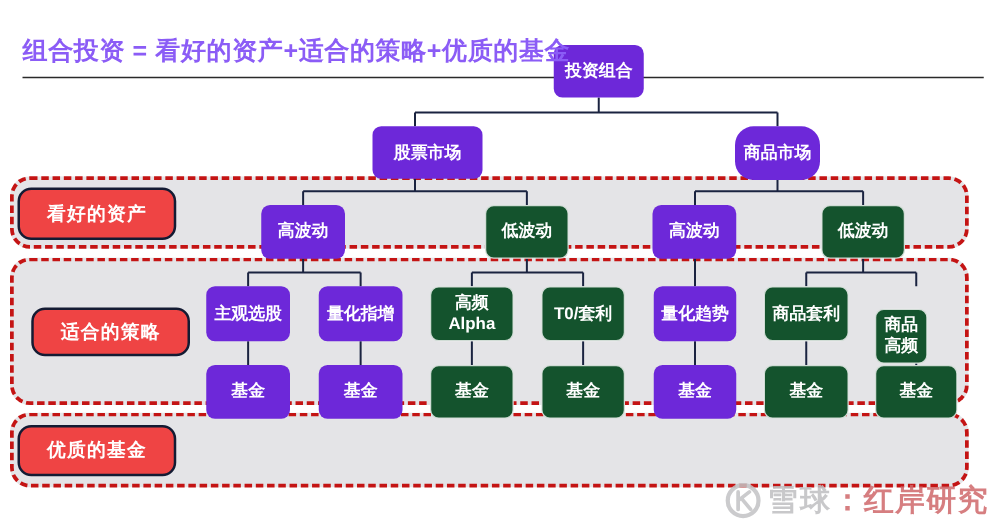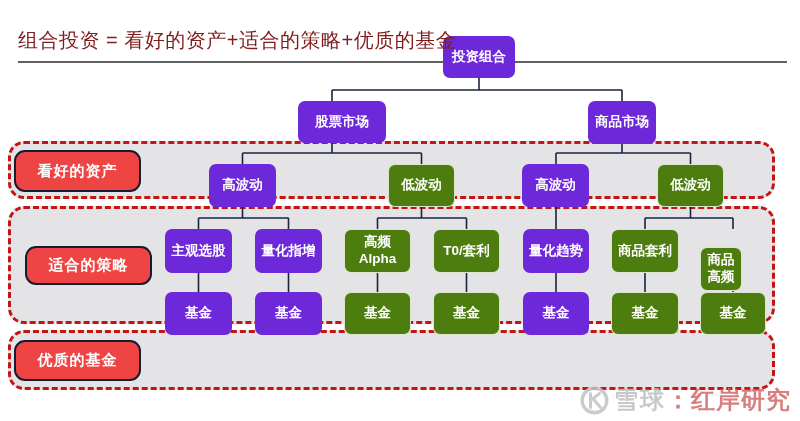--- a/index.html
+++ b/index.html
@@ -4,21 +4,21 @@
 <style>
   html,body{margin:0;padding:0;background:#ffffff;}
   #stage{
     position:relative;width:800px;height:421px;overflow:hidden;
     font-family:"Liberation Sans","DejaVu Sans",sans-serif;
     background:#ffffff;
   }
   
   .title{
     position:absolute;left:18px;top:27px;width:430px;
-    font-size:20px;font-weight:normal;color:#7f1d1d;letter-spacing:0.5px;
+    font-size:20px;font-weight:bold;color:#8b5cf6;letter-spacing:0.5px;
     z-index:4;white-space:nowrap;
   }
   
   .band{
     position:absolute;left:8px;width:767px;
     background:#e4e4e7;border:3px dashed #c41414;border-radius:16px;
     box-sizing:border-box;z-index:1;
   }
   .band1{top:141px;height:58px;}
   .band2{top:206px;height:118px;}
@@ -26,21 +26,21 @@
   
   svg.connectors{position:absolute;left:0;top:0;z-index:2;}
   
   .node{
     position:absolute;display:flex;align-items:center;justify-content:center;
     color:#ffffff;font-weight:bold;font-size:13.5px;text-align:center;
     border-radius:7px;z-index:3;box-sizing:border-box;line-height:1.25;
     white-space:pre-line;
   }
   .navy{background:#6d28d9;}
-  .red{background:#4d7c0f;border:1.5px solid rgba(255,255,255,0.8);}
+  .red{background:#14532d;border:1.5px solid rgba(255,255,255,0.8);}
   
   .rowlabel{
     position:absolute;display:flex;align-items:center;justify-content:center;
     background:#ef4444;border:2px solid #141b33;border-radius:11px;
     color:#ffffff;font-weight:bold;font-size:15px;z-index:3;box-sizing:border-box;
     letter-spacing:1px;
   }
   
   .watermark{
     position:absolute;left:579px;top:383px;height:34px;display:flex;
@@ -94,21 +94,21 @@
       <path d="M645,273 L645,292"></path>
       <path d="M733,273 L733,292"></path>
     </g>
   </svg>
 
   <div class="title">组合投资 = 看好的资产+适合的策略+优质的基金</div>
 
   <div class="node navy" style="left:443px;top:36px;width:72px;height:42px;">投资组合</div>
 
   <div class="node navy" style="left:298px;top:101px;width:88px;height:42px;">股票市场</div>
-  <div class="node navy" style="left:588px;top:101px;width:68px;height:43px;">商品市场</div>
+  <div class="node navy" style="left:588px;top:101px;width:68px;height:43px;border-radius:15px;">商品市场</div>
 
   <div class="node navy" style="left:209px;top:164px;width:67px;height:43px;">高波动</div>
   <div class="node red" style="left:388px;top:164px;width:67px;height:43px;">低波动</div>
   <div class="node navy" style="left:522px;top:164px;width:67px;height:43px;">高波动</div>
   <div class="node red" style="left:657px;top:164px;width:67px;height:43px;">低波动</div>
 
   <div class="node navy" style="left:255px;top:229px;width:67px;height:44px;">量化指增</div>
   <div class="node navy" style="left:165px;top:229px;width:67px;height:44px;">主观选股</div>
   <div class="node red" style="left:344px;top:229px;width:67px;height:44px;">高频
 Alpha</div>

